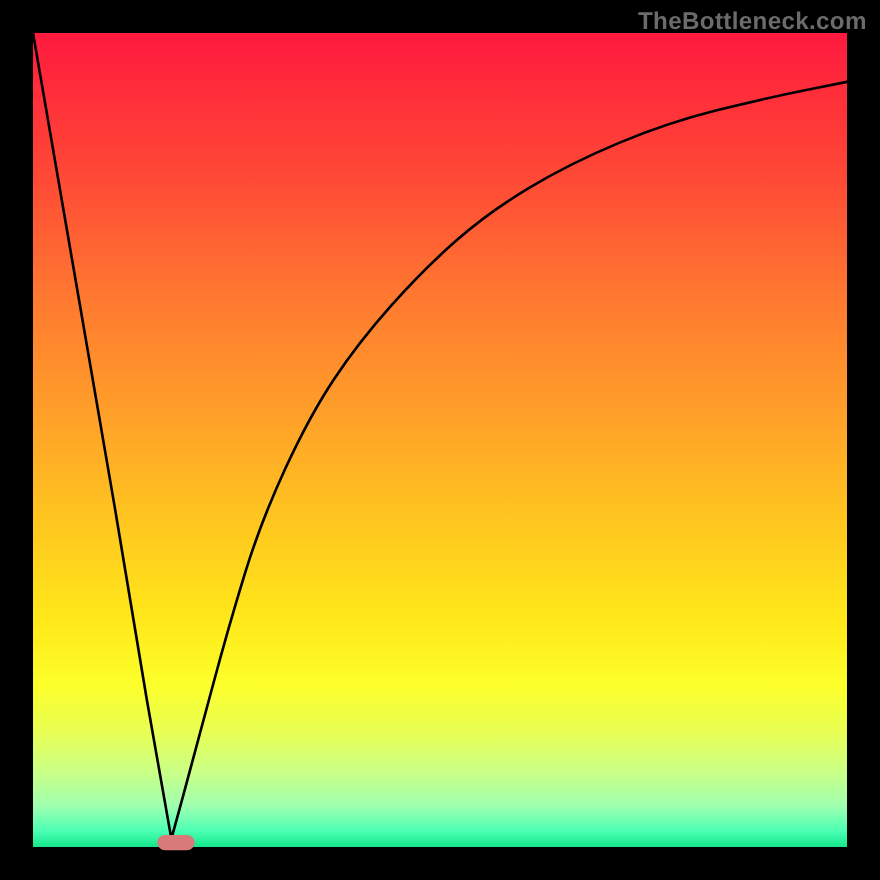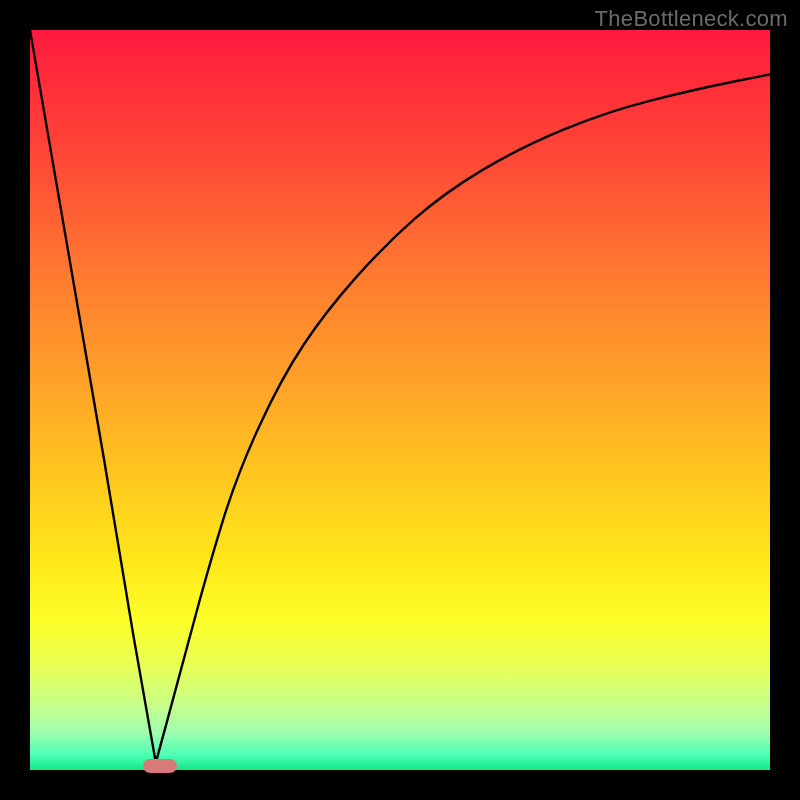--- a/index.html
+++ b/index.html
@@ -46,21 +46,21 @@
       #4cffb4 98%,
       #14e78a 100%
     );
   }
   .watermark {
     position: absolute;
     top: 6px;
     right: 12px;
     color: #6b6b6b;
     font-size: 22px;
-    font-weight: 400;
+    font-weight: 700;
     letter-spacing: 0.3px;
   }
   svg.curve {
     position: absolute;
     left: 0;
     top: 0;
     width: 100%;
     height: 100%;
   }
   .marker {

